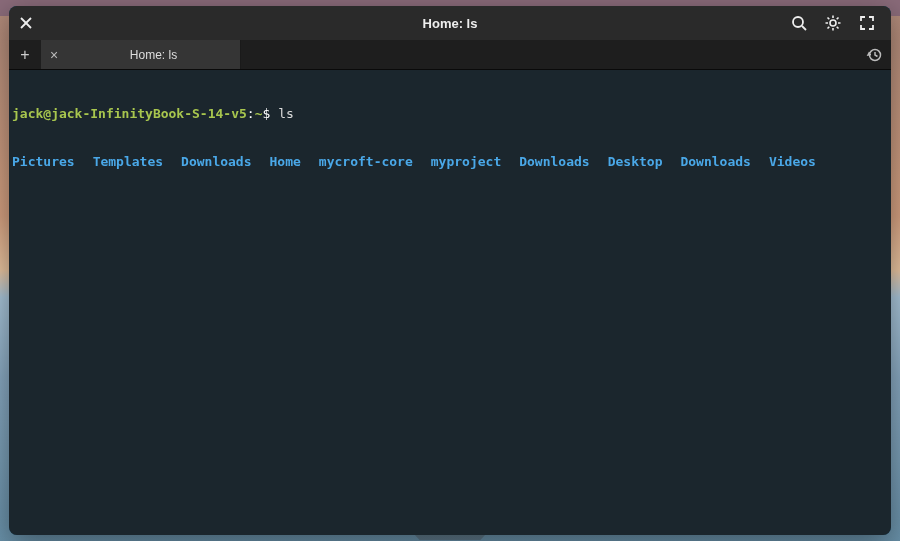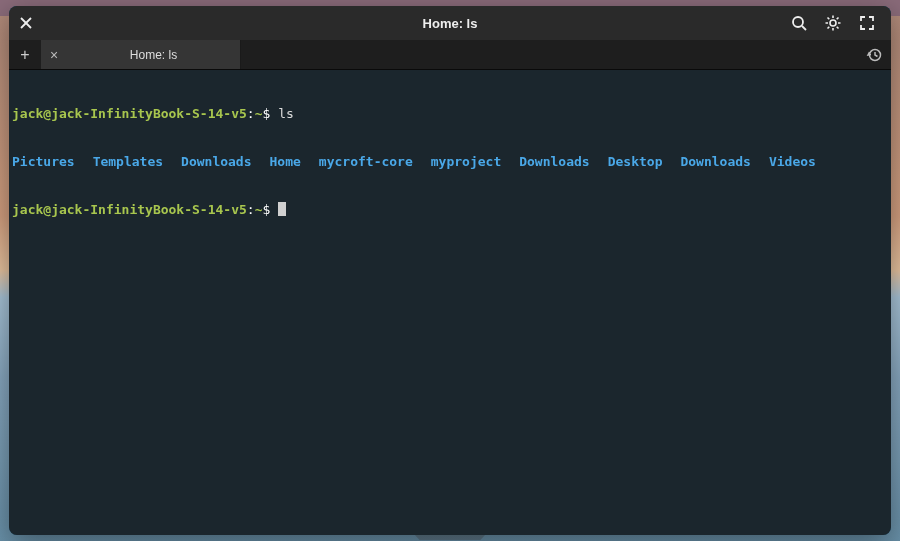--- a/index.html
+++ b/index.html
@@ -228,16 +228,15 @@
         <circle cx="9" cy="8" r="5.5" stroke="#bbb" stroke-width="1.5" fill="none"></circle>
         <polyline points="9,5 9,8 11.5,9.5" stroke="#bbb" stroke-width="1.5" fill="none"></polyline>
         <polyline points="3.5,5 2,8 5,7.5" stroke="#bbb" stroke-width="1.5" fill="none"></polyline>
       </svg>
     </div>
   </div>
 
   <div class="terminal">
     <div><span class="prompt-user">jack@jack-InfinityBook-S-14-v5</span><span class="prompt-sep">:</span><span class="prompt-user">~</span><span class="prompt-sep">$</span> <span class="cmd">ls</span></div>
     <div class="ls-line"><span class="dir">Pictures</span><span class="dir">Templates</span><span class="dir">Downloads</span><span class="dir">Home</span><span class="dir">mycroft-core</span><span class="dir">myproject</span><span class="dir">Downloads</span><span class="dir">Desktop</span><span class="dir">Downloads</span><span class="dir">Videos</span></div>
-    <div><span class="prompt-user">jack@jack-InfinityBook-S-14-v5</span><span class="prompt-sep">:</span><span class="prompt-user">~</span><span class="prompt-sep">$</span> <span class="cursor"></span></div>
   </div>
 
 </div>
 
 </body></html>

